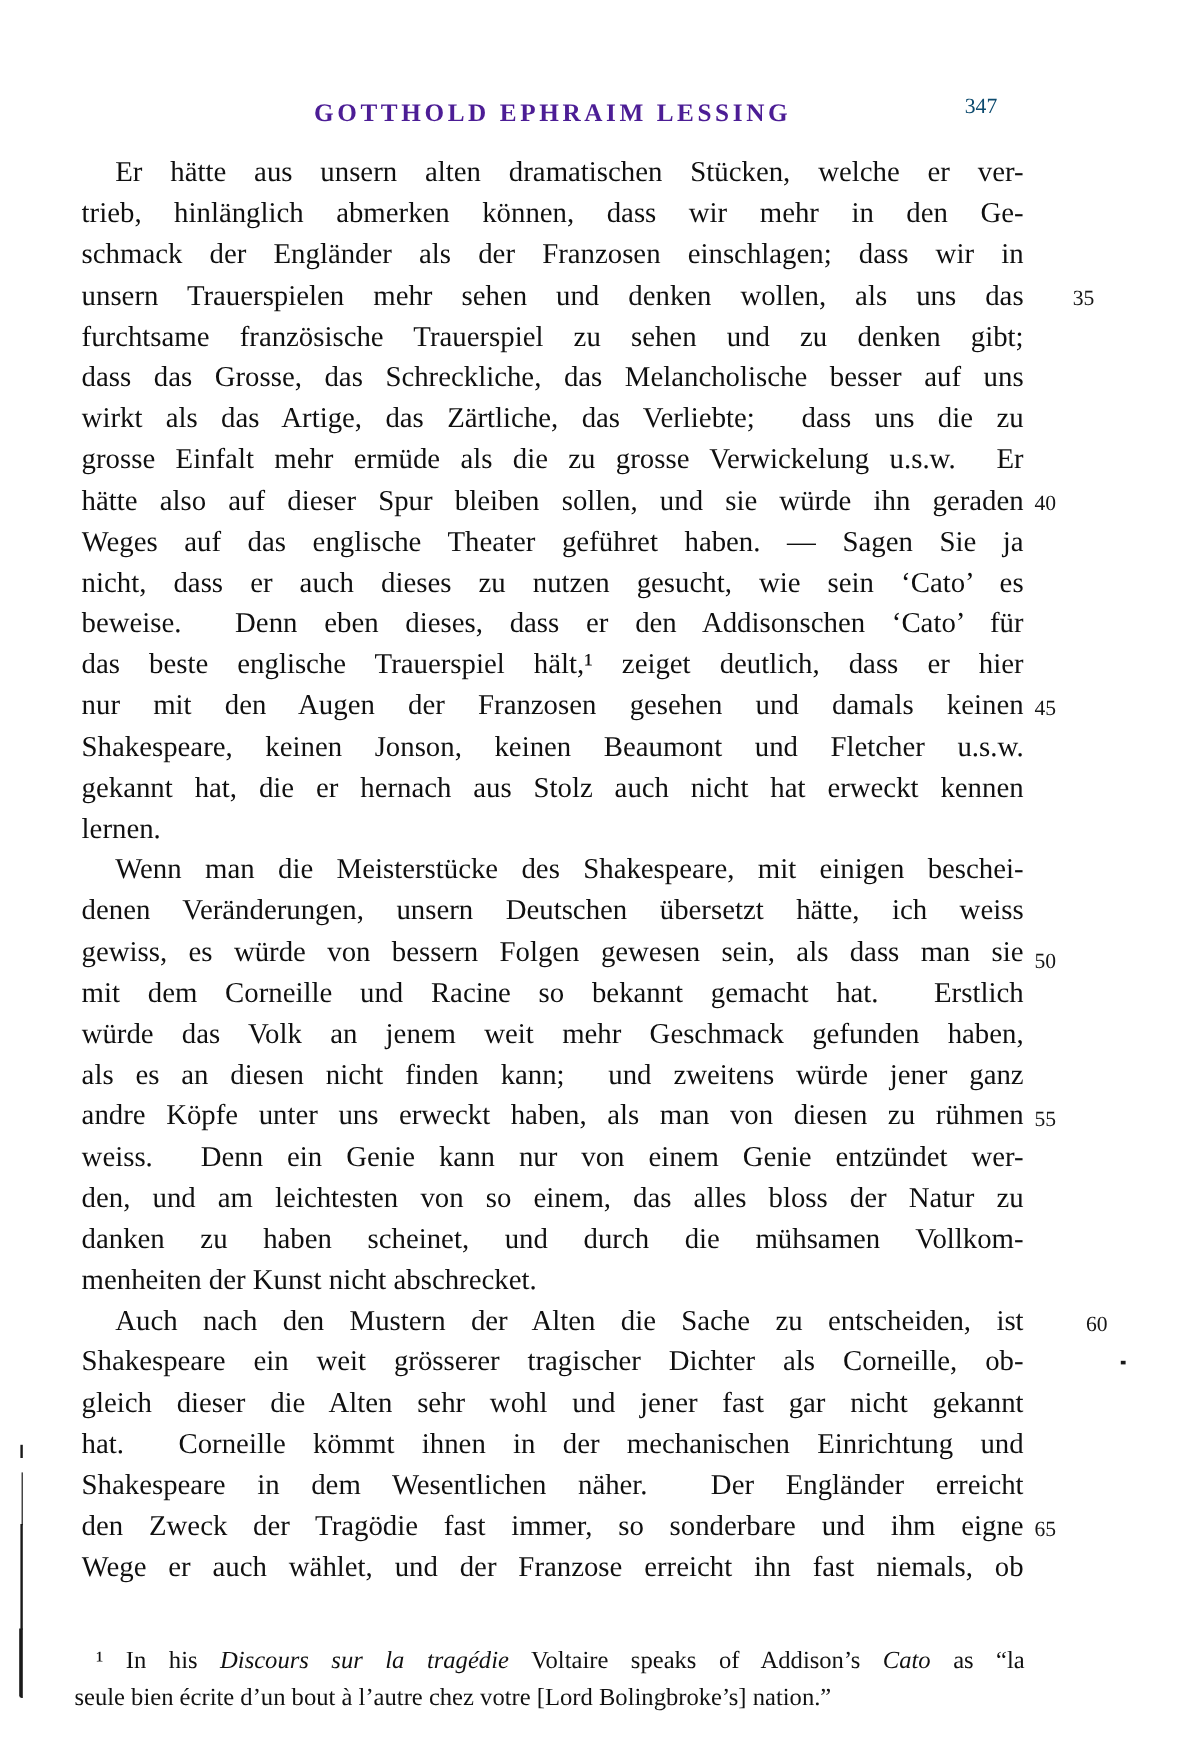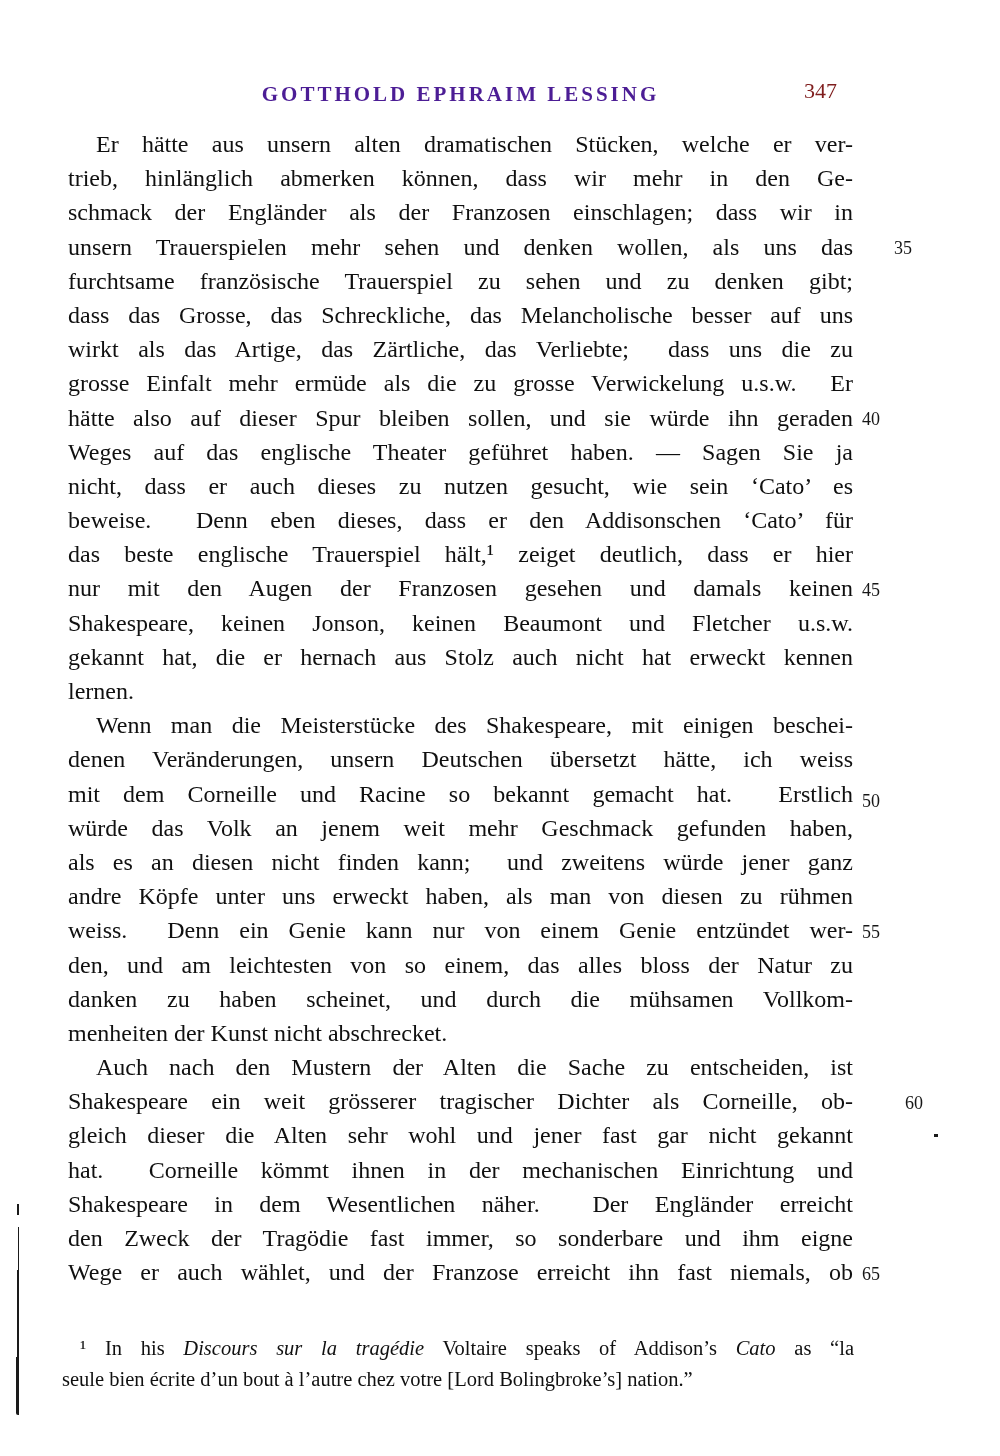--- a/index.html
+++ b/index.html
@@ -19,22 +19,22 @@
     text-align: center;
     font-size: 21px;
     font-weight: bold;
     letter-spacing: 3px;
     color: #4c1d95;
   }
   .page-number {
     position: absolute;
     top: 78px;
     left: 804px;
-    font-size: 22px;
-    color: #7f1d1d;
+    font-size: 18px;
+    color: #0c4a6e;
   }
 
   
   .text-block {
     position: absolute;
     top: 127px;
     left: 68px;
     width: 785px;
   }
   .bline {
@@ -67,21 +67,21 @@
     width: 792px;
   }
   .fn-line {
     height: 30.5px;
     line-height: 30.5px;
     font-size: 20.5px;
     overflow: hidden;
     white-space: pre;
   }
   .fn-line.justify { text-align: justify; text-align-last: justify; }
-  .fn-line.first { text-indent: 18px; }
+  .fn-line.first { text-indent: 18px; margin-top: 36px; }
   .fn-line .it { font-style: italic; }
 
   
   .artifact { position: absolute; background: #1a1a1a; }
   .art-tick  { left: 17px; top: 1204px; width: 2px; height: 11px; }
   .art-line-thin { left: 18px; top: 1227px; width: 1px; height: 44px; }
   .art-line-mid  { left: 17px; top: 1270px; width: 2px; height: 88px; }
   .art-line-thick{ left: 16px; top: 1357px; width: 3px; height: 58px; border-bottom-left-radius: 2px; }
   .art-speck { left: 934px; top: 1134px; width: 4px; height: 3px; }
 </style>
@@ -108,20 +108,21 @@
       <div class="bline">Weges auf das englische Theater geführet haben. — Sagen Sie ja</div>
       <div class="bline">nicht, dass er auch dieses zu nutzen gesucht, wie sein ‘Cato’ es</div>
       <div class="bline">beweise.  Denn eben dieses, dass er den Addisonschen ‘Cato’ für</div>
       <div class="bline">das beste englische Trauerspiel hält,¹ zeiget deutlich, dass er hier</div>
       <div class="bline">nur mit den Augen der Franzosen gesehen und damals keinen</div>
       <div class="bline">Shakespeare, keinen Jonson, keinen Beaumont und Fletcher u.s.w.</div>
       <div class="bline">gekannt hat, die er hernach aus Stolz auch nicht hat erweckt kennen</div>
       <div class="bline parend">lernen.</div>
       <div class="bline indent">Wenn man die Meisterstücke des Shakespeare, mit einigen beschei-</div>
       <div class="bline">denen Veränderungen, unsern Deutschen übersetzt hätte, ich weiss</div>
+      <div class="bline">gewiss, es würde von bessern Folgen gewesen sein, als dass man sie</div>
       <div class="bline">mit dem Corneille und Racine so bekannt gemacht hat.  Erstlich</div>
       <div class="bline">würde das Volk an jenem weit mehr Geschmack gefunden haben,</div>
       <div class="bline">als es an diesen nicht finden kann;  und zweitens würde jener ganz</div>
       <div class="bline">andre Köpfe unter uns erweckt haben, als man von diesen zu rühmen</div>
       <div class="bline">weiss.  Denn ein Genie kann nur von einem Genie entzündet wer-</div>
       <div class="bline">den, und am leichtesten von so einem, das alles bloss der Natur zu</div>
       <div class="bline">danken zu haben scheinet, und durch die mühsamen Vollkom-</div>
       <div class="bline parend">menheiten der Kunst nicht abschrecket.</div>
       <div class="bline indent">Auch nach den Mustern der Alten die Sache zu entscheiden, ist</div>
       <div class="bline">Shakespeare ein weit grösserer tragischer Dichter als Corneille, ob-</div>

